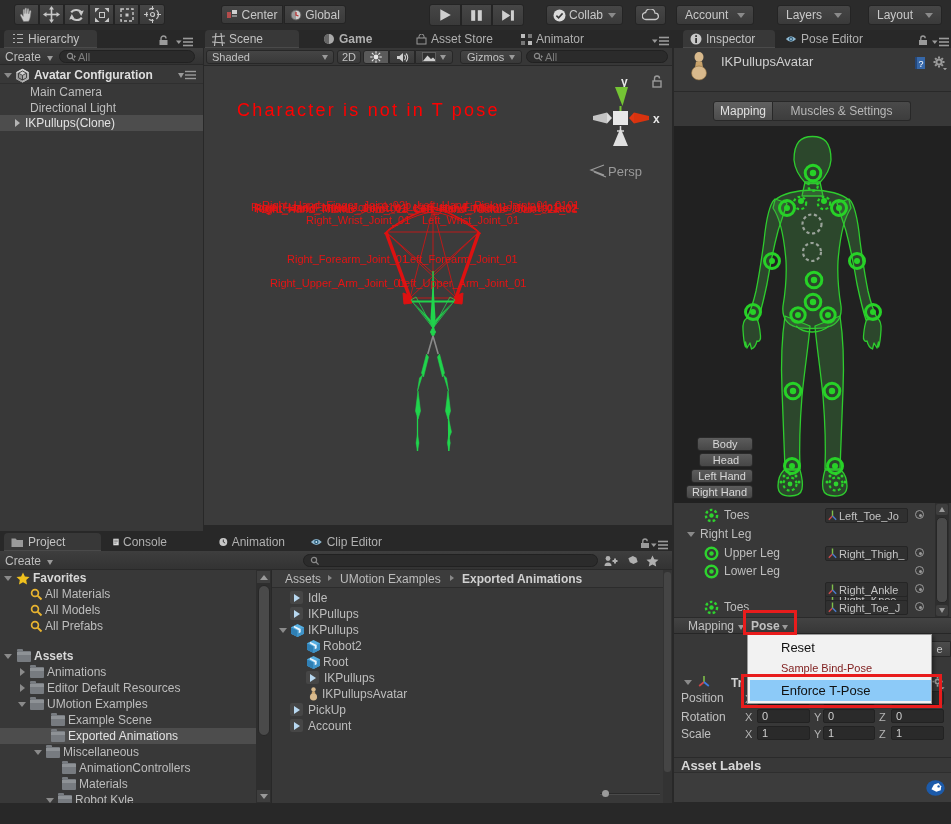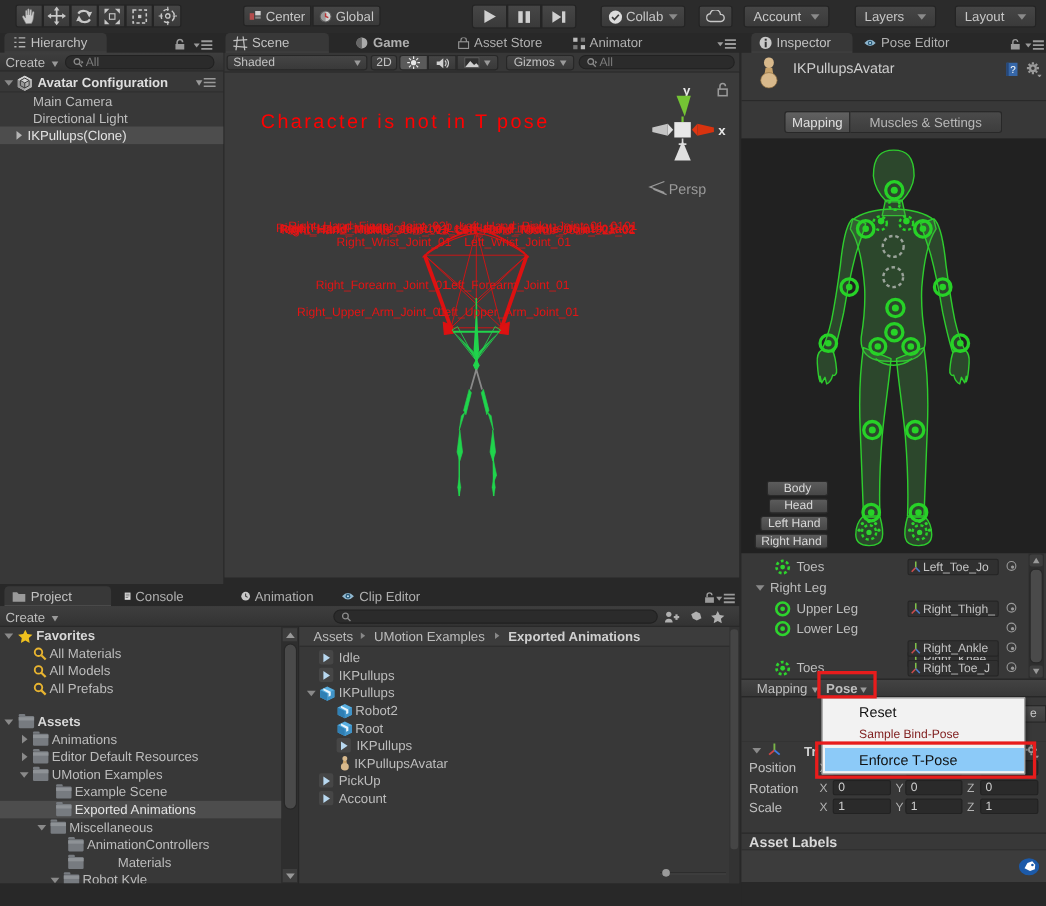--- a/index.html
+++ b/index.html
@@ -797,21 +797,21 @@
         </div>
       <div class="row" style="top:174px;">
           <span class="foldd" style="margin-left:34px;"></span>
           <span class="folder" style="margin-left:4px;"></span>
           <span style="margin-left:3px;">Miscellaneous</span>
         </div>
       <div class="row" style="top:190px;">
           <span class="folder" style="margin-left:62px;"></span>
           <span style="margin-left:3px;">AnimationControllers</span>
         </div>
-      <div class="row" style="top:206px;gap:28px;">
+      <div class="row" style="top:206px;">
           <span class="folder" style="margin-left:62px;"></span>
           <span style="margin-left:3px;">Materials</span>
         </div>
       <div class="row" style="top:222px;">
           <span class="foldd" style="margin-left:46px;"></span>
           <span class="folder" style="margin-left:4px;"></span>
           <span style="margin-left:3px;">Robot Kyle</span>
         </div>
     </div>
 

